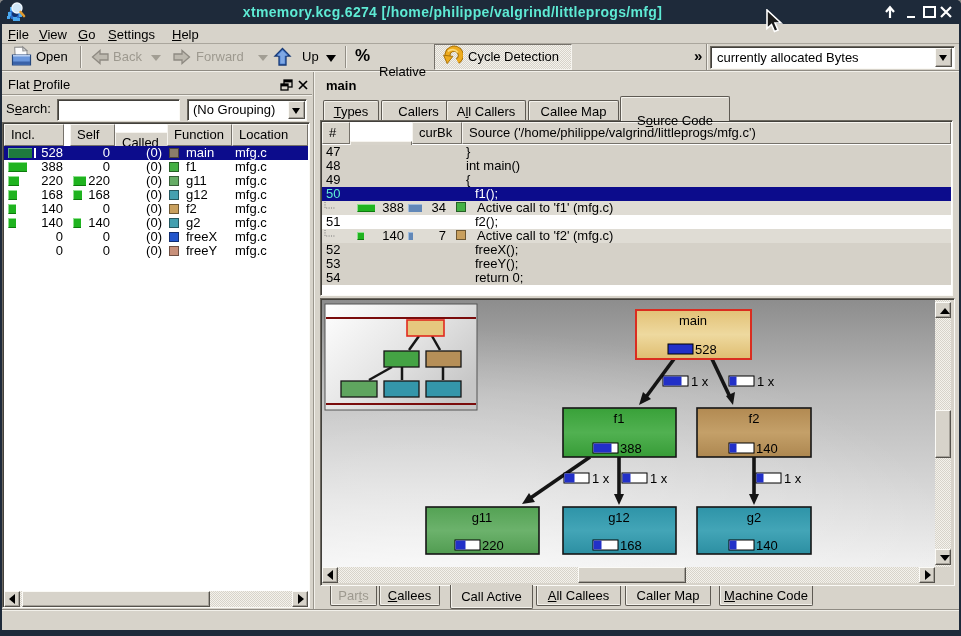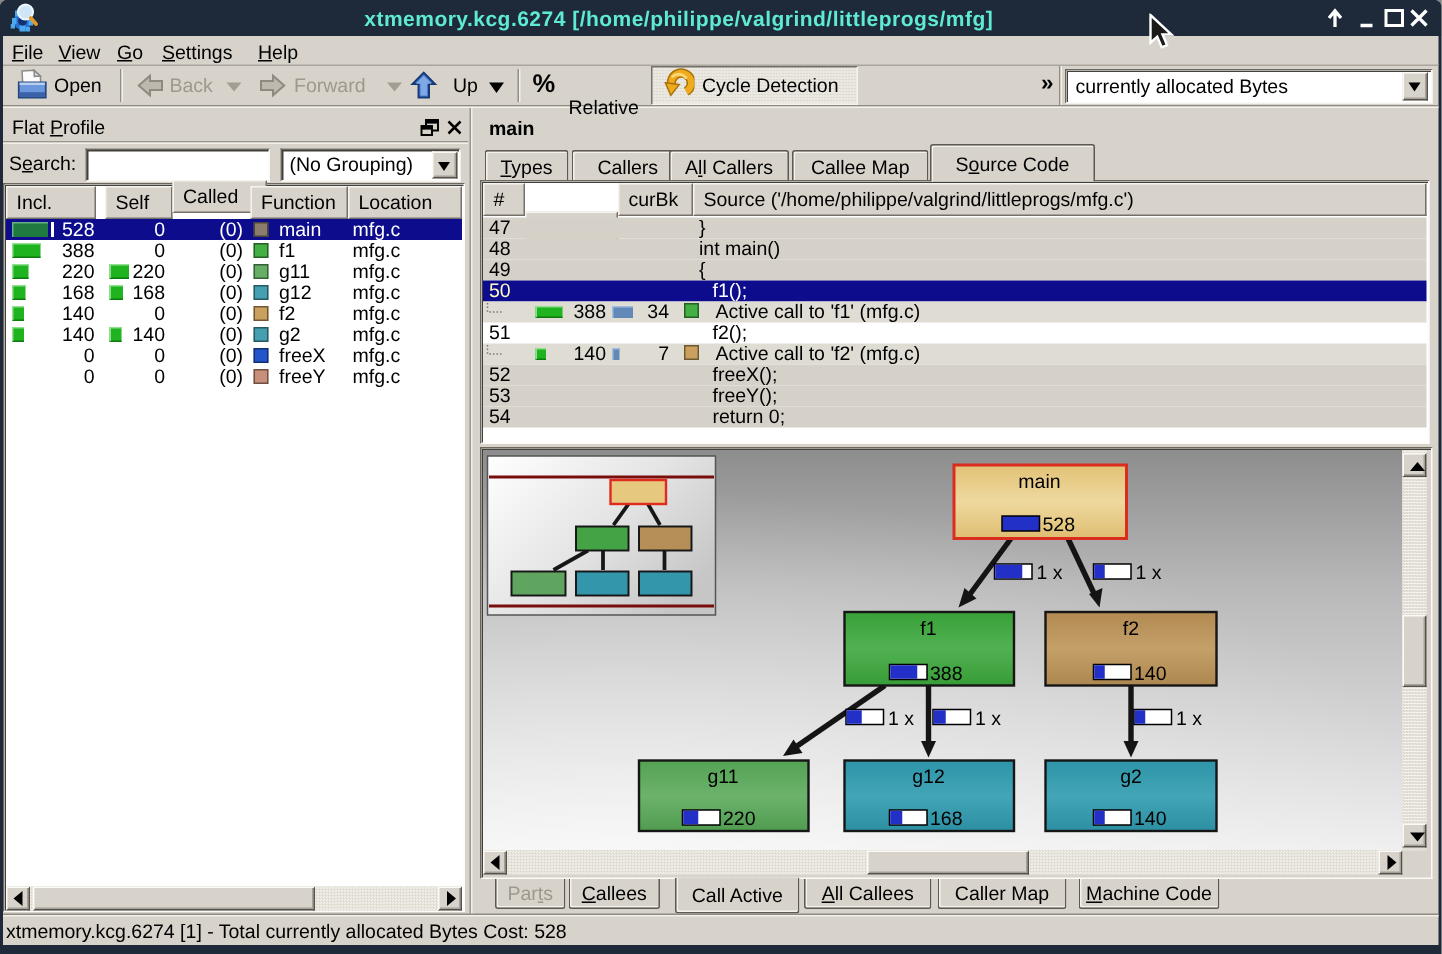--- a/index.html
+++ b/index.html
@@ -159,21 +159,21 @@
     <div class="abs" style="left:6px;top:101px;">S<u>e</u>arch:</div>
     <div class="abs sunken2" style="left:57px;top:99px;width:123px;height:22px;background:#fff;"></div>
     <div class="abs sunken2" style="left:187px;top:99px;width:120px;height:22px;background:#fff;"></div>
     <div class="abs" style="left:193px;top:102px;">(No Grouping)</div>
     <div class="sbbtn" style="left:288px;top:101px;width:17px;height:18px;"></div>
     <div class="arr" style="left:292px;top:108px;border-left:4.5px solid transparent;border-right:4.5px solid transparent;border-top:6px solid #000;"></div>
 
     <div class="abs sunken2" style="left:2px;top:122px;width:308px;height:486px;background:#fff;"></div>
     <div class="hcell" style="left:4px;top:124px;width:60px;">Incl.</div>
     <div class="hcell" style="left:70px;top:124px;width:45px;">Self</div>
-    <div class="hcell" style="left:115px;top:120px;width:63px;">Called</div>
+    <div class="hcell" style="left:115px;top:132px;width:63px;">Called</div>
     <div class="hcell" style="left:167px;top:124px;width:65px;">Function</div>
     <div class="hcell" style="left:232px;top:124px;width:76px;">Location</div>
 
     <div class="abs" style="left:4px;top:146px;width:304px;height:14px;background:#0c0c8c;"></div>
     <div class="abs" style="left:8px;top:148px;width:24px;height:10px;background:#1e7a3e;border-top:1px solid #66b084;border-left:1px solid #66b084;"></div>
     <div class="abs" style="left:34px;top:148px;width:2px;height:10px;background:#fff;"></div>
     <div class="num" style="left:20px;top:146px;width:43px;color:#fff;">528</div>
     <div class="num" style="left:70px;top:146px;width:40px;color:#fff;">0</div>
     <div class="num" style="left:120px;top:146px;width:42px;color:#fff;">(0)</div>
     <div class="icn" style="left:169px;top:148px;background:#8a7d6b;"></div>
@@ -248,39 +248,39 @@
     <div class="abs" style="left:314px;top:72px;width:1px;height:537px;background:#f2f0ea;"></div>
   </div>
 
   <div id="righttop">
     <div class="abs" style="left:326px;top:78px;font-weight:bold;">main</div>
 
     <div class="tab" style="left:323px;top:100px;width:56px;"><u>T</u>ypes</div>
     <div class="tab" style="left:381px;top:100px;width:75px;">Callers</div>
     <div class="tab" style="left:446px;top:100px;width:80px;">A<u>l</u>l Callers</div>
     <div class="tab" style="left:528px;top:100px;width:91px;">Callee Map</div>
-    <div class="tab" style="left:620px;top:96px;width:110px;height:25px;z-index:3;padding-top:5px;">S<u>o</u>urce Code</div>
+    <div class="tab" style="left:620px;top:96px;width:110px;height:25px;z-index:3;padding-top:16px;">S<u>o</u>urce Code</div>
 
     <div class="abs sunken2" style="left:320px;top:120px;width:633px;height:176px;background:#fff;z-index:2;"></div>
     <div class="hcell" style="left:322px;top:122px;width:28px;z-index:2;">#</div>
     <div class="hcell" style="left:350px;top:122px;width:62px;z-index:2;margin-top:19px;">curB</div>
     <div class="hcell" style="left:412px;top:122px;width:50px;z-index:2;">curBk</div>
     <div class="hcell" style="left:462px;top:122px;width:489px;z-index:2;">Source ('/home/philippe/valgrind/littleprogs/mfg.c')</div>
     <div class="abs" id="srcrows" style="z-index:2;">
       <div class="abs" style="left:322px;top:145px;width:629px;height:14px;background:#d5d1c8;"></div>
       <div class="txt" style="left:326px;top:145px;">47</div>
       <div class="txt" style="left:466px;top:145px;">}</div>
       <div class="abs" style="left:322px;top:159px;width:629px;height:14px;background:#d5d1c8;"></div>
       <div class="txt" style="left:326px;top:159px;">48</div>
       <div class="txt" style="left:466px;top:159px;">int main()</div>
       <div class="abs" style="left:322px;top:173px;width:629px;height:14px;background:#d5d1c8;"></div>
       <div class="txt" style="left:326px;top:173px;">49</div>
       <div class="txt" style="left:466px;top:173px;">{</div>
       <div class="abs" style="left:322px;top:187px;width:629px;height:14px;background:#0c0c8c;"></div>
-      <div class="txt" style="left:326px;top:187px;color:#fef9c3;">50</div>
+      <div class="txt" style="left:326px;top:187px;color:#5eead4;">50</div>
       <div class="txt" style="left:475px;top:187px;color:#fff;">f1();</div>
 
       <div class="abs" style="left:322px;top:201px;width:629px;height:14px;background:#dfdcd4;"></div>
       <svg class="abs" style="left:324px;top:202px;" width="12" height="12" viewBox="0 0 12 12">
         <g stroke="#777" stroke-width="1" stroke-dasharray="1,1.4">
           <path d="M1 0 L1 6 L11 6" fill="none"></path>
         </g>
       </svg>
       <div class="gbar" style="left:357px;top:204px;width:18px;height:8px;"></div>
       <div class="num" style="left:364px;top:201px;width:40px;">388</div>
@@ -467,18 +467,17 @@
     <div class="btab" style="left:330px;top:586px;width:47px;color:#9d998f;">Par<u>t</u>s</div>
     <div class="btab" style="left:379px;top:586px;width:61px;"><u>C</u>allees</div>
     <div class="btab" style="left:450px;top:585px;width:83px;height:24px;z-index:3;padding-top:4px;">Call Active</div>
     <div class="btab" style="left:536px;top:586px;width:85px;"><u>A</u>ll Callees</div>
     <div class="btab" style="left:625px;top:586px;width:86px;">Caller Map</div>
     <div class="btab" style="left:719px;top:586px;width:94px;"><u>M</u>achine Code</div>
   </div>
 
   <div class="abs" style="left:2px;top:609px;width:957px;height:1px;background:#8f8b83;"></div>
   <div class="abs" style="left:2px;top:610px;width:957px;height:1px;background:#f2f0ea;"></div>
-  <div class="abs" style="left:4px;top:613px;font-size:13px;">xtmemory.kcg.6274 [1] - Total currently allocated Bytes Cost: 528</div>
 
   <svg class="abs" style="left:765px;top:9px;z-index:50;" width="20" height="26" viewBox="0 0 20 26">
     <path d="M2 1 L2 19.5 L6.5 15.5 L9.5 22.5 L13 21 L10 14 L16 14 Z" fill="#1a1a1a" stroke="#fff" stroke-width="1.6"></path>
   </svg>
 </div>
 
 </body></html>

